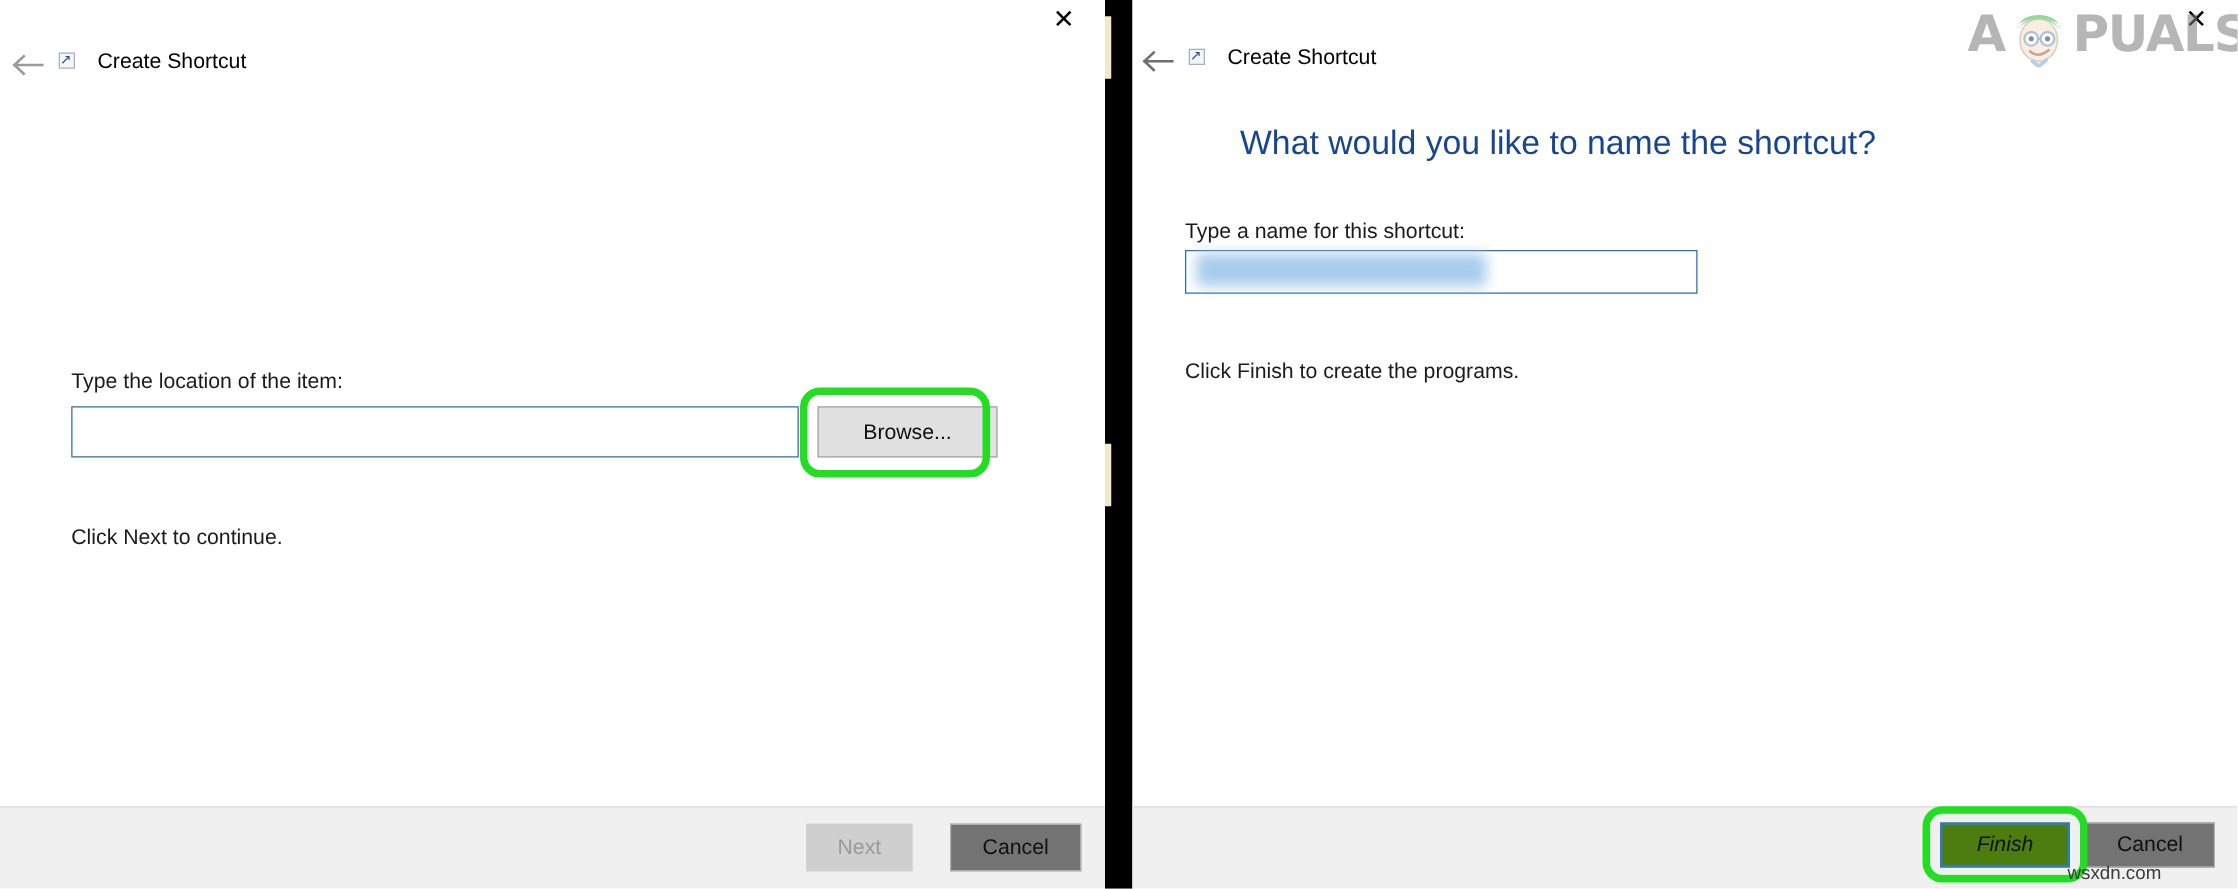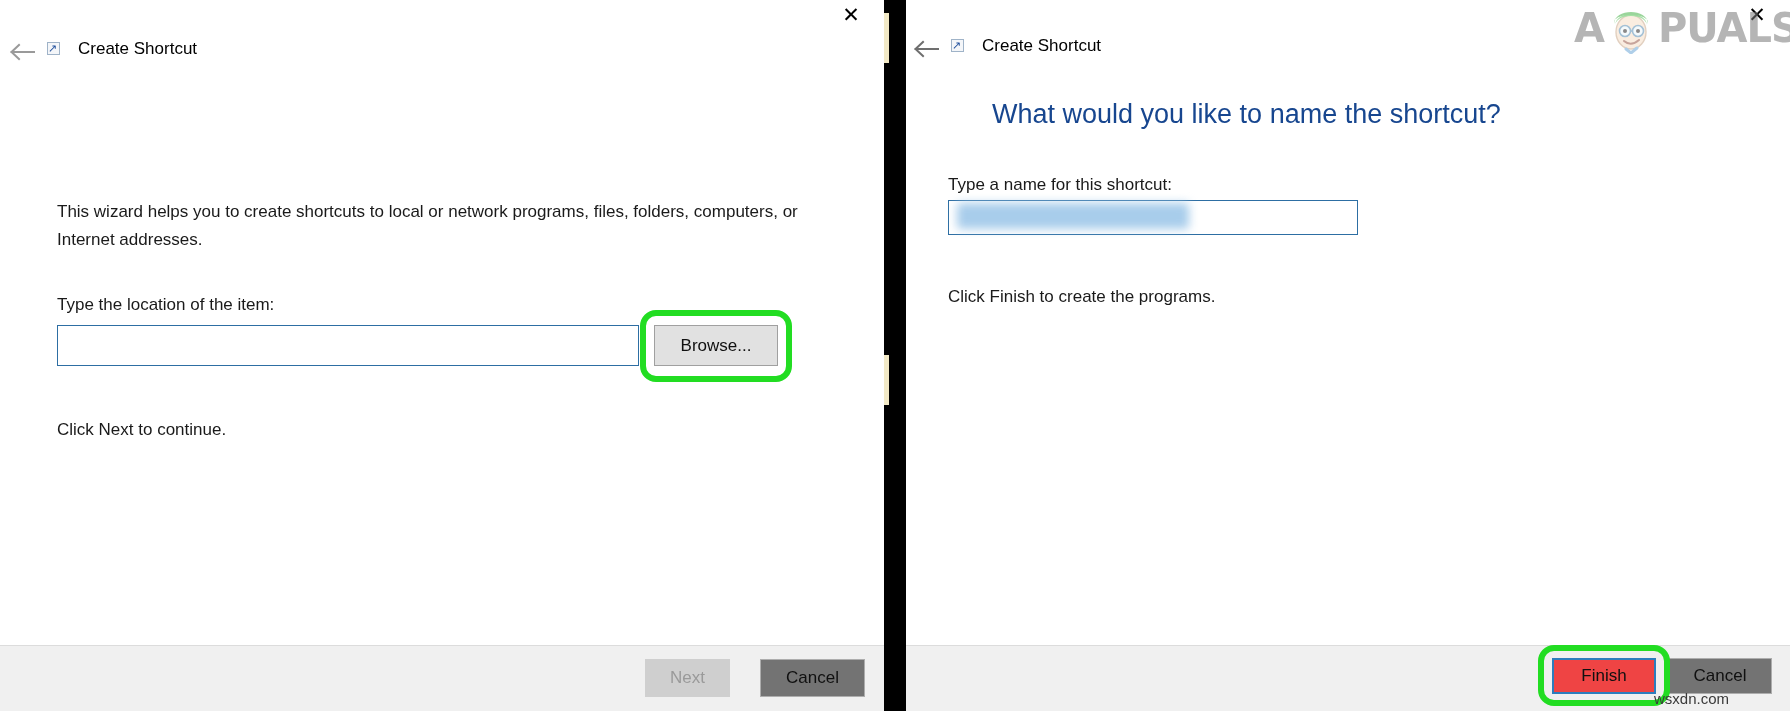--- a/index.html
+++ b/index.html
@@ -154,23 +154,24 @@
     color: #101010;
     cursor: default;
     user-select: none;
   }
   .btn.disabled {
     background: #cfcfcf;
     border-color: #cfcfcf;
     color: #9a9a9a;
   }
   .btn.default-btn {
-    background: #ef4444;
+    background: #4d7c0f;
     border: 2px solid #2d7dbd;
     color: #101010;
+    font-style: italic;
   }
   .btn.browse-btn {
     background: #e1e1e1;
     border: 1px solid #a0a0a0;
     font-size: 17px;
   }
 
   
   .green-ring {
     position: absolute;
@@ -237,27 +238,26 @@
         <span class="sq"></span>
         <span class="arr">↗</span>
       </span>
       <span class="nav-title-text">Create Shortcut</span>
     </div>
   </div>
 
   <div class="panel-body">
 
 
-    <div class="paragraph" style="left:57px; top:198px; width:770px;">This wizard helps you to create shortcuts to local or network programs, files, folders, computers, or Internet addresses.</div>
 
     <div class="field-label" style="left:57px; top:295px;">Type the location of the item:</div>
 
     <input class="text-input" style="left: 57px; top: 325px; width: 582px; height: 41px;" type="text" value="" placeholder="">
 
-    <div class="btn browse-btn" style="left:654px; top:325px; width:124px; height:41px;">Browse...</div>
+    <div class="btn browse-btn" style="left:654px; top:325px; width:144px; height:41px;">Browse...</div>
 
     <div class="green-ring" style="left:640px; top:310px; width:152px; height:72px;"></div>
 
     <div class="field-label" style="left:57px; top:420px;">Click Next to continue.</div>
   </div>
 
   <div class="footer">
     <div class="btn disabled" style="left:645px; top:13px; width:85px; height:38px;">Next</div>
     <div class="btn" style="left:760px; top:13px; width:105px; height:38px;">Cancel</div>
   </div>

